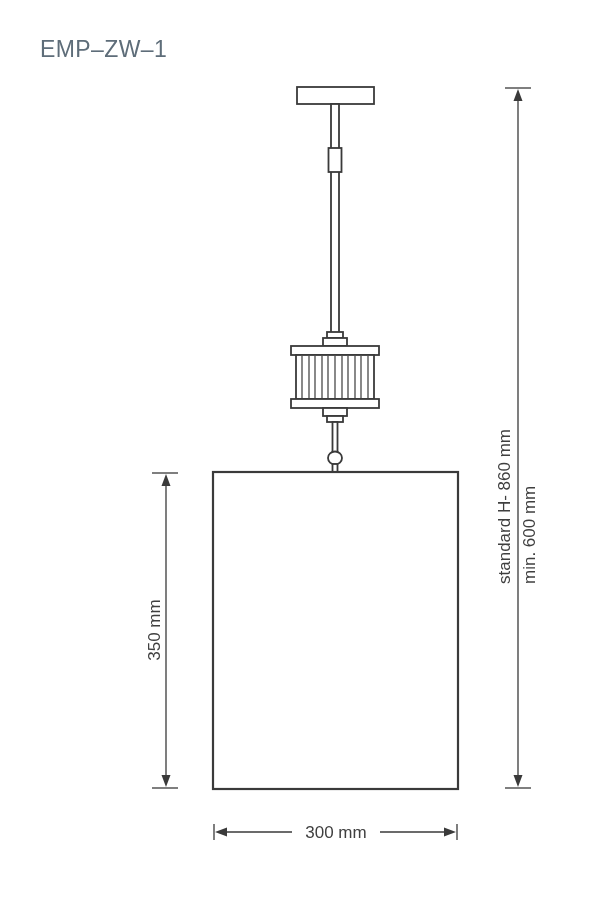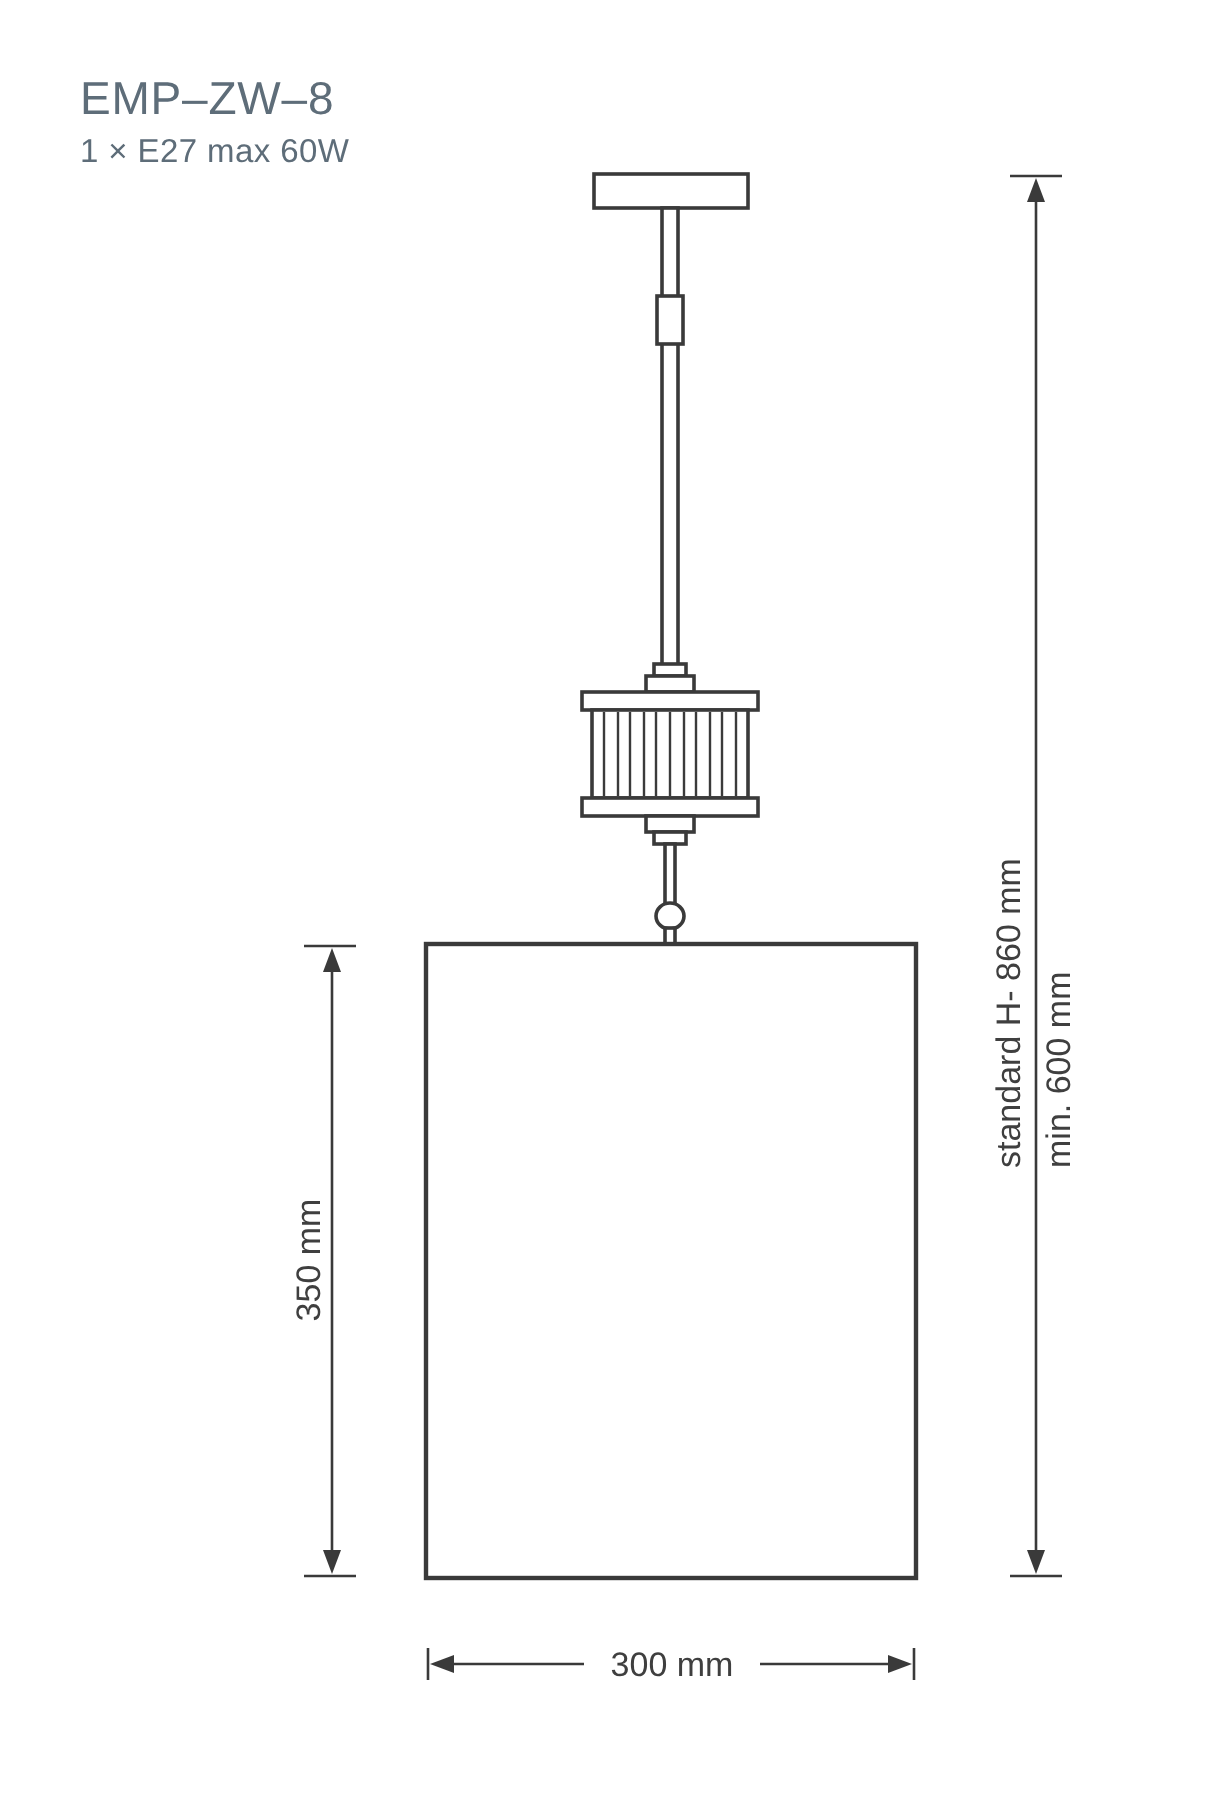--- a/index.html
+++ b/index.html
@@ -68,22 +68,21 @@
     font-size: 17px;
     fill: #3f3f3f;
   }
 </style>
 </head>
 <body>
 
 <div class="page">
 
   <div class="product-header">
-    <h1 class="product-code">EMP–ZW–8</h1>
-    <p class="product-spec">1 × E27 max 60W</p>
+    <h1 class="product-code">EMP–ZW–1</h1>
   </div>
 
   <svg class="drawing" width="610" height="909" viewBox="0 0 610 909">
 
     <g>
 
       <rect class="shape" x="297" y="87" width="77" height="17"></rect>
 
       <rect class="shape" x="331" y="104" width="8" height="230"></rect>
 

